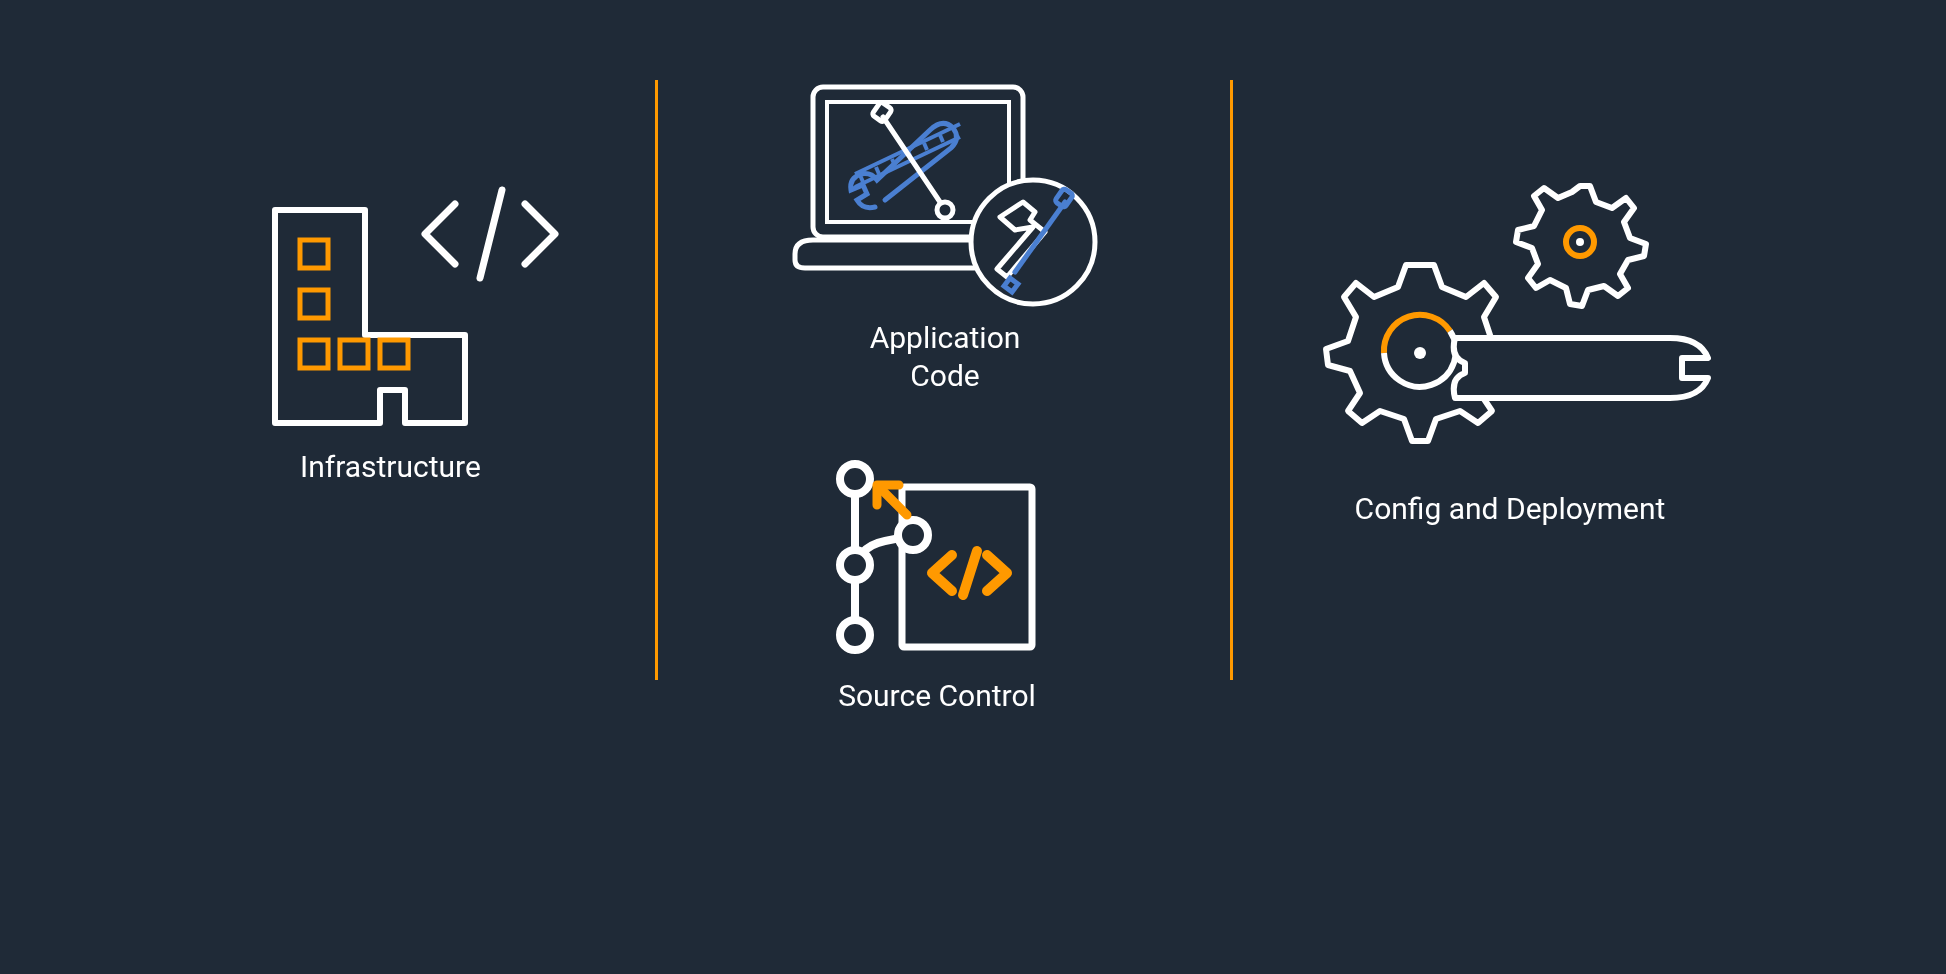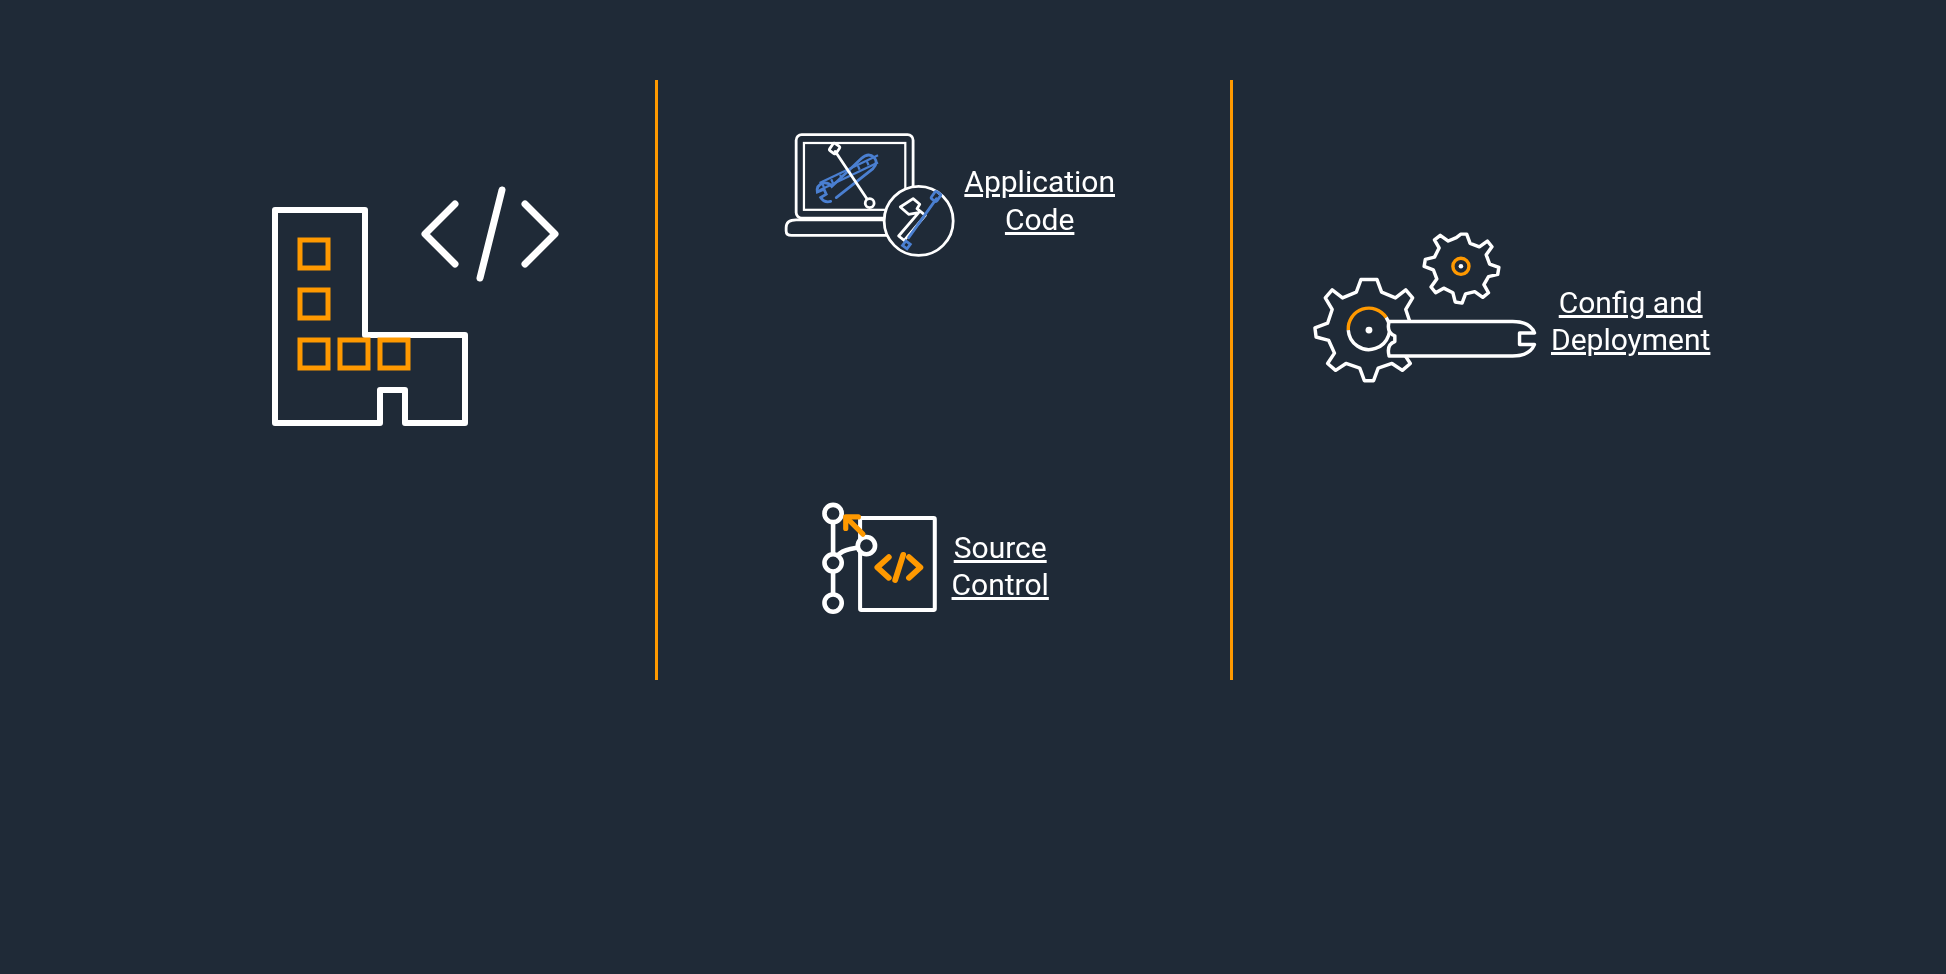--- a/index.html
+++ b/index.html
@@ -31,40 +31,39 @@
     top: 0;
     height: 100%;
   }
   .col.c1 { left: 0;      width: 455px; }
   .col.c2 { left: 455px;  width: 575px; }
   .col.c3 { left: 1030px; width: 516px; }
 
   .item {
     position: absolute;
     display: flex;
-    flex-direction: row;
+    flex-direction: column;
     align-items: center;
-    text-decoration: underline;
   }
   .label {
     font-size: 30px;
     font-weight: 400;
     text-align: center;
     line-height: 1.25;
     white-space: pre-line;
   }
 
   
   .infra           { left: 70px;  top: 180px; align-items: flex-start; }
   .infra .label    { margin-top: 18px; padding-left: 30px; }
   .appcode         { left: 120px; top: 82px;  width: 340px; }
   .appcode .label  { margin-top: 12px; }
   .srcctl          { left: 162px; top: 455px; width: 240px; }
   .srcctl .label   { margin-top: 12px; }
-  .config          { left: 70px;  top: 160px; width: 420px; }
+  .config          { left: 70px;  top: 168px; width: 420px; }
   .config .label   { margin-top: 22px; }
 
   svg { display: block; }
 </style>
 </head>
 <body>
 
 <div class="canvas">
 
   <div class="divider left"></div>
@@ -81,20 +80,21 @@
         <rect x="30" y="160" width="28" height="28" fill="none" stroke="#ff9900" stroke-width="5"></rect>
         <rect x="70" y="160" width="28" height="28" fill="none" stroke="#ff9900" stroke-width="5"></rect>
         <rect x="110" y="160" width="28" height="28" fill="none" stroke="#ff9900" stroke-width="5"></rect>
 
         <g stroke="#ffffff" stroke-width="7" fill="none" stroke-linecap="round" stroke-linejoin="round">
           <polyline points="185,24 155,54 185,84"></polyline>
           <polyline points="255,24 285,54 255,84"></polyline>
           <line x1="232" y1="10" x2="210" y2="98"></line>
         </g>
       </svg>
+      <div class="label">Infrastructure</div>
     </div>
   </div>
 
   <div class="col c2">
 
     <div class="item appcode">
       <svg width="340" height="225" viewBox="0 0 340 225">
 
         <rect x="38" y="5" width="210" height="150" rx="10" fill="none" stroke="#ffffff" stroke-width="5"></rect>
         <rect x="52" y="20" width="182" height="120" fill="none" stroke="#ffffff" stroke-width="4"></rect>

